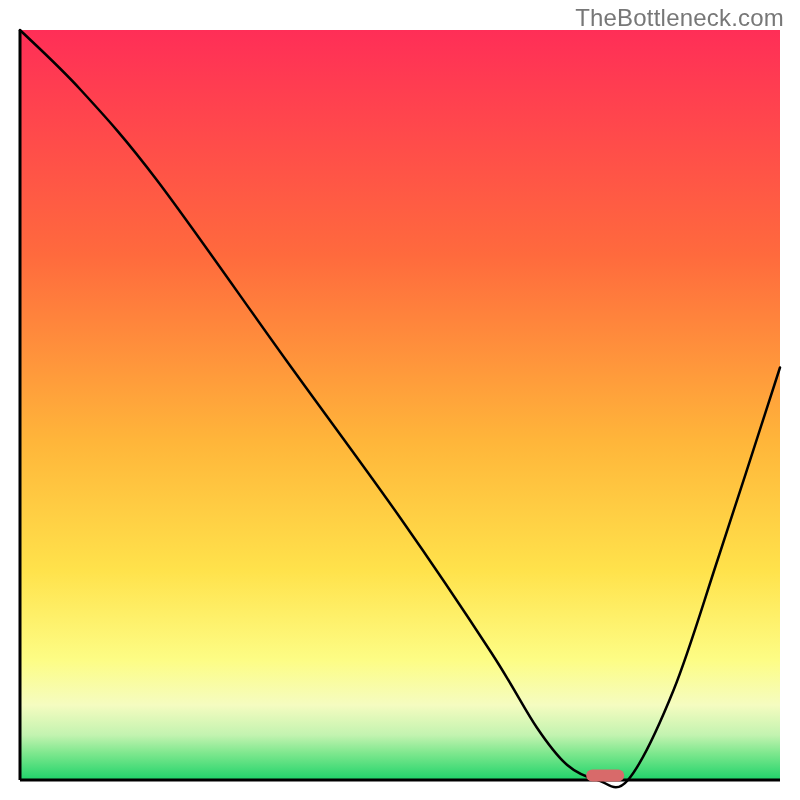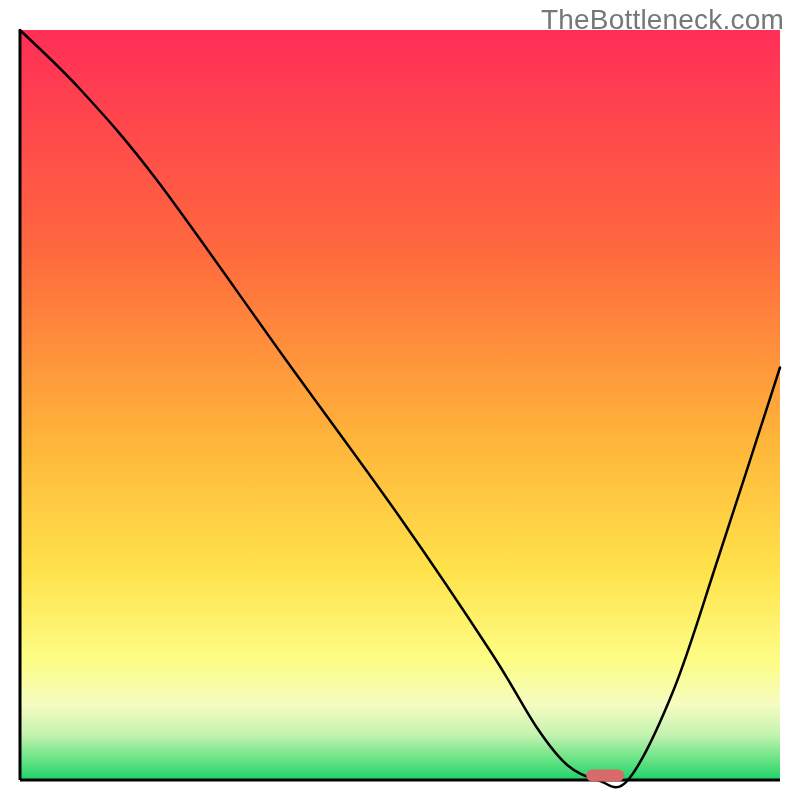--- a/index.html
+++ b/index.html
@@ -13,21 +13,21 @@
   .container {
     position: relative;
     width: 800px;
     height: 800px;
   }
   .watermark {
     position: absolute;
     top: 4px;
     right: 16px;
     color: #777777;
-    font-size: 28px;
+    font-size: 24px;
     font-weight: 500;
     letter-spacing: 0.2px;
     z-index: 5;
   }
   svg.plot {
     position: absolute;
     top: 0;
     left: 0;
     width: 800px;
     height: 800px;

